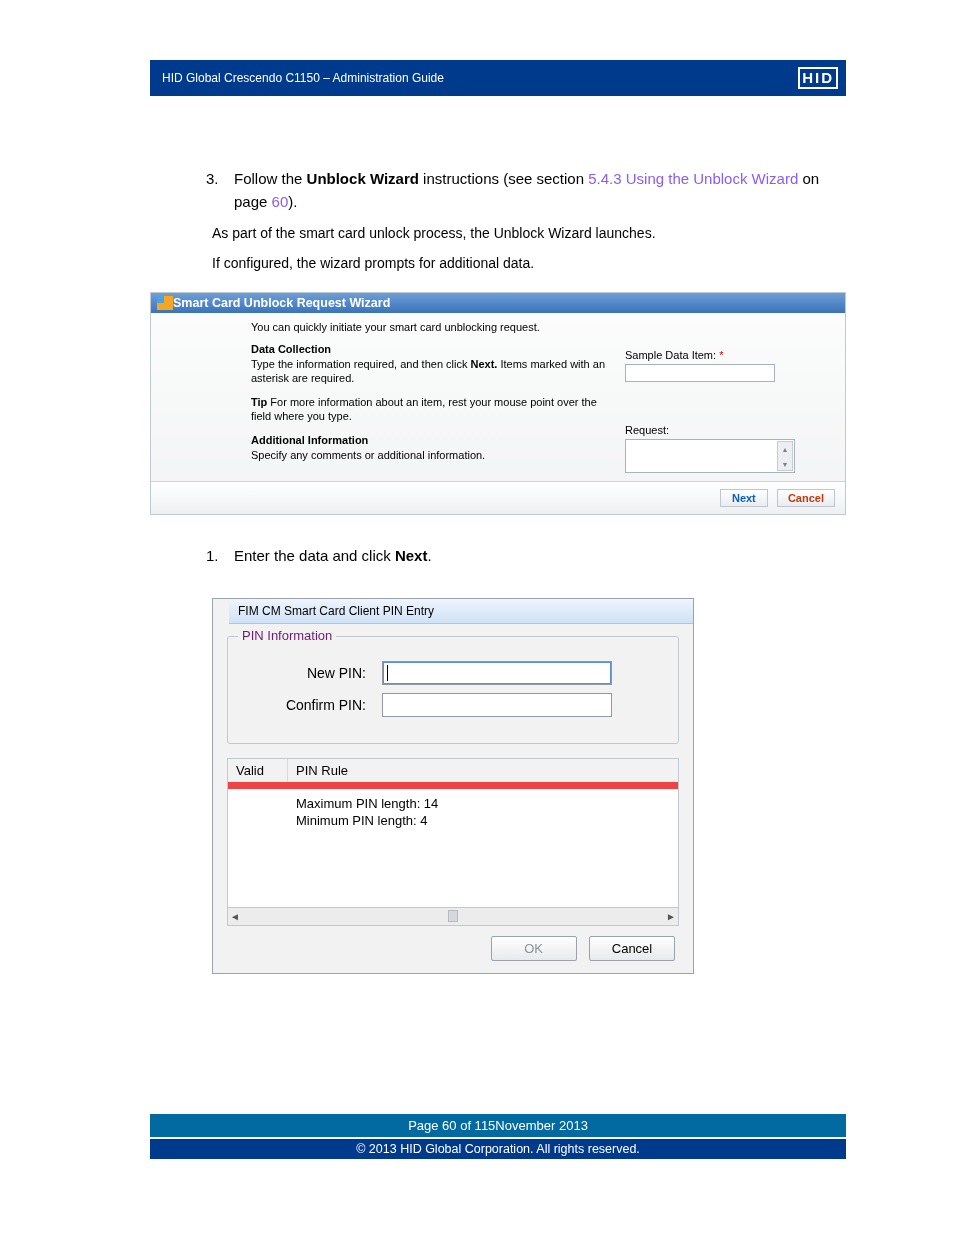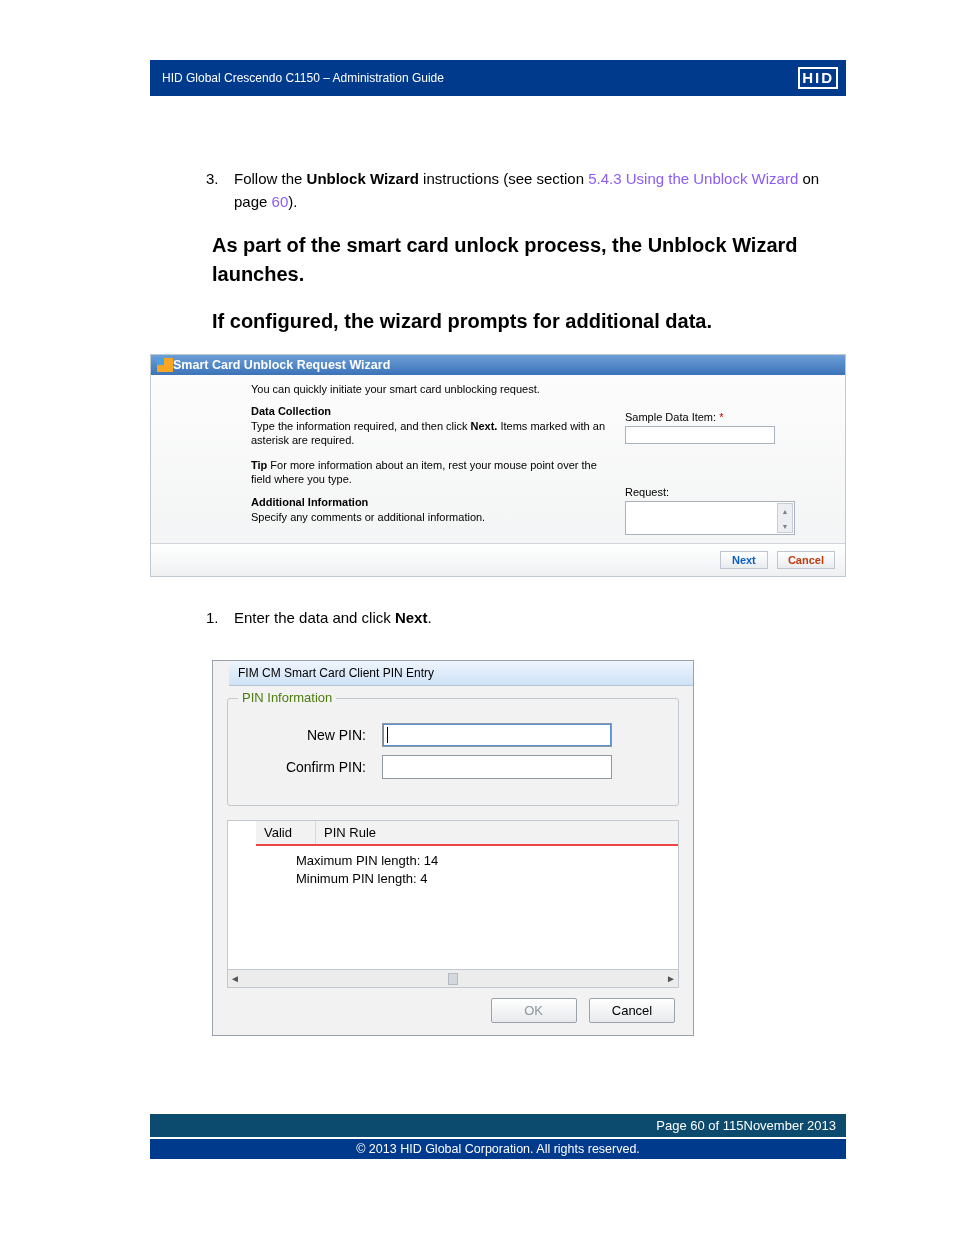--- a/index.html
+++ b/index.html
@@ -40,21 +40,21 @@
   }
   
   .step-list { margin-left: 56px; font-size: 15px; line-height: 1.5; }
   .step-item { display: flex; margin-bottom: 6px; }
   .step-num { width: 28px; flex: 0 0 28px; }
   .step-text { flex: 1; }
   .link { color: #8b5cf6; }
   .heading-row { display: flex; align-items: baseline; margin-top: 58px; }
   .heading-num { width: 62px; font-weight: 700; font-size: 16px; font-family: Verdana, Arial, sans-serif; }
   .heading-txt { font-weight: 700; font-size: 16px; font-family: Verdana, Arial, sans-serif; }
-  .para { margin-left: 62px; font-size: 20px; margin-top: 18px; line-height: 1.45; font-weight: bold; }
+  .para { margin-left: 62px; font-size: 14px; margin-top: 10px; line-height: 1.45; }
 
   
   .wizard1 {
     margin-top: 18px;
     border: 1px solid #c0c8d0;
     background: linear-gradient(#fdfdfd, #f2f3f4);
     font-size: 11px;
   }
   .wizard1-title {
     background: linear-gradient(#6d9fd7, #3b73b9);
@@ -134,56 +134,56 @@
   .dlg-body { padding: 12px 14px 12px 14px; }
   .grp {
     border: 1px solid #c2c8cf;
     border-radius: 3px;
     padding: 16px 14px 18px 14px;
     position: relative;
     margin-bottom: 14px;
   }
   .grp-legend {
     position: absolute; top: -9px; left: 10px; background: #f2f2f2; padding: 0 4px;
-    font-size: 13px; color: #4d7c0f;
+    font-size: 13px; color: #701a75;
   }
   .pin-row { display: flex; align-items: center; margin: 8px 0; }
   .pin-lbl { width: 140px; text-align: right; padding-right: 16px; font-size: 14px; }
   .pin-inp { width: 230px; height: 24px; border: 1px solid #8f99a4; background: #fff; }
   .pin-inp.focus { box-shadow: 0 0 0 1px #5d8fd6 inset; }
   .pin-inp .caret { display:inline-block; width:1px; height:16px; background:#000; margin:3px 0 0 4px; }
   .rules {
     border: 1px solid #c2c8cf;
     background: #fff;
     height: 150px;
     overflow: hidden;
   }
-  .rules-head { display: flex; background: #f2f2f2; border-bottom: 2px solid #ef4444; margin-left: 28px; }
+  .rules-head { display: flex; background: #f2f2f2; border-bottom: 7px solid #ef4444; }
   .rules-head .col { padding: 4px 8px; font-size: 13px; }
   .rules-head .col1 { width: 60px; border-right: 1px solid #d7dadd; }
   .rules-head .col2 { flex: 1; }
   .rules-body { padding: 6px 8px 6px 68px; font-size: 13px; line-height: 1.35; }
   .hscroll {
     height: 18px; background: #ececec; border: 1px solid #c2c8cf; border-top: none;
     display: flex; align-items: center; justify-content: space-between;
     font-size: 10px; color: #555; padding: 0 2px;
   }
   .hscroll .thumb { width: 10px; height: 12px; background: #d4d8dc; border: 1px solid #b5bbc2; }
   .dlg-actions { text-align: right; padding: 10px 4px 0 0; }
   .dbtn {
     display: inline-block; min-width: 86px; text-align: center;
     padding: 4px 12px; font-size: 13px;
     border: 1px solid #9aa3ad; background: linear-gradient(#fff,#e7e9ec);
     margin-left: 8px; border-radius: 2px;
   }
   .dbtn.disabled { color: #8e949b; }
   .footer-bar {
     position: absolute; left: 150px; right: 108px; bottom: 98px;
-    background: #0c4a6e; color: #fff; font-size: 13px;
-    padding: 4px 10px; display: flex; justify-content: flex-end;
+    background: #0369a1; color: #fff; font-size: 13px;
+    padding: 4px 10px; display: flex; justify-content: center;
   }
   .footer-bar2 {
     position: absolute; left: 150px; right: 108px; bottom: 76px;
     background: #003a8c; color: #fff; font-size: 12.5px;
     padding: 3px 10px; text-align: center;
   }
 </style>
 </head>
 <body>
 

